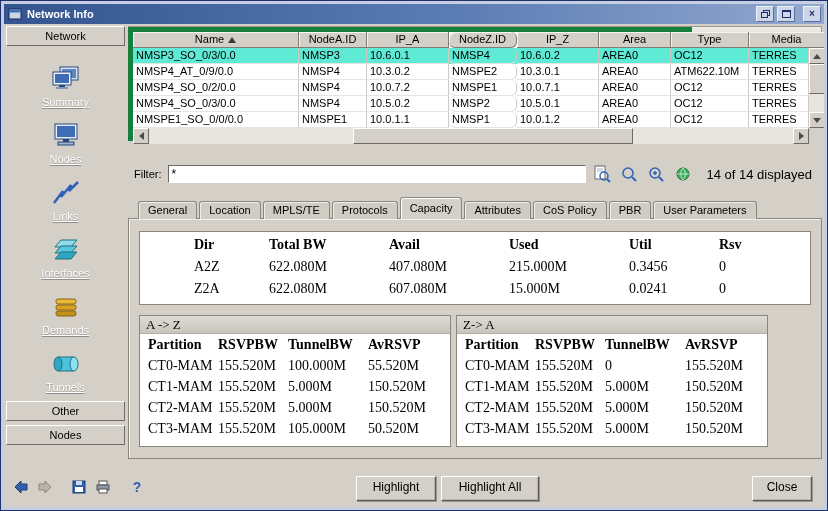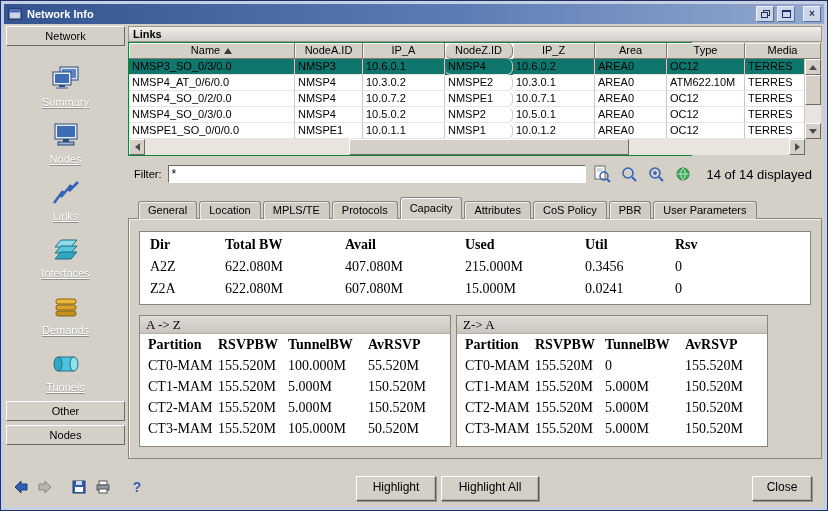--- a/index.html
+++ b/index.html
@@ -33,32 +33,32 @@
   .nav-item{height:57px;text-align:center;cursor:default;}
   .nav-ico{height:34px;display:flex;align-items:flex-end;justify-content:center;}
   .nav-label{font-size:11px;color:#ffffff;text-shadow:0 1px 1px rgba(90,90,90,.55);margin-top:2px;text-decoration:underline;}
 
   
   .main{position:absolute;left:124px;top:22px;width:694px;height:433px;}
   .links-title{position:absolute;left:0;top:0;width:694px;height:16px;box-sizing:border-box;
                background:linear-gradient(#f0efec,#d2cfc7);border:1px solid #9b978e;
                font-weight:bold;font-size:11px;line-height:14px;padding-left:4px;}
 
-  .tableblock{position:absolute;left:0;top:16px;width:564px;height:114px;box-sizing:border-box;
-              border:1px solid #15803d;background:#fff;}
+  .tableblock{position:absolute;left:0;top:1px;width:564px;height:114px;box-sizing:border-box;
+              border:5px solid #15803d;background:#fff;}
   .tbl-inner{position:relative;width:692px;height:112px;}
   .lheader{position:absolute;left:0;top:0;width:692px;height:16px;display:flex;}
   .hcell{box-sizing:border-box;background:#d4d0c8;border-right:1px solid #807c73;border-bottom:1px solid #807c73;
          box-shadow:inset 1px 1px 0 #f6f5f2;font-size:11px;line-height:15px;text-align:center;
          white-space:nowrap;overflow:hidden;cursor:default;}
   .sortasc{display:inline-block;width:0;height:0;border-left:4px solid transparent;border-right:4px solid transparent;
            border-bottom:6px solid #3a3a3a;margin-left:4px;}
   .lrows{position:absolute;left:0;top:16px;width:676px;height:80px;background:#fff;}
   .lrow{display:flex;height:16px;}
-  .lrow.selected{background:#0f766e;}
+  .lrow.selected{background:#5eead4;}
   .lcell{box-sizing:border-box;border-right:1px solid #cdcac2;border-bottom:1px solid #e6e4de;
          font-size:11px;line-height:15px;padding-left:3px;white-space:nowrap;overflow:hidden;}
   .lc1{width:166px;} .lc2{width:68px;} .lc3{width:82px;} .lc4{width:68px;border-radius:6px;}
   .lc5{width:82px;} .lc6{width:72px;} .lc7{width:78px;} .lc8{flex:1;}
 
   
   .vsb{position:absolute;right:0;top:16px;width:16px;height:80px;background:#e8e5de;}
   .hsb{position:absolute;left:0;bottom:0;width:676px;height:16px;background:#e8e5de;}
   .sbtn{position:absolute;width:16px;height:16px;box-sizing:border-box;background:#d4d0c8;
         border:1px solid;border-color:#ffffff #6e6a63 #6e6a63 #ffffff;
@@ -92,21 +92,21 @@
        box-shadow:inset 1px 1px 0 #efeeea;cursor:default;white-space:nowrap;}
   .tab.active{height:22px;line-height:20px;background:#d4d0c8;box-shadow:inset 1px 1px 0 #ffffff;}
 
   .pane{position:absolute;left:0;top:192px;width:694px;height:241px;box-sizing:border-box;background:#d4d0c8;
         border:1px solid #8a867d;box-shadow:inset 1px 1px 0 #f0efec;z-index:2;}
 
   
   .serif{font-family:"Liberation Serif","DejaVu Serif",serif;}
   .sumbox{position:absolute;left:10px;top:12px;width:672px;height:74px;box-sizing:border-box;background:#fff;
           border:1px solid #8a867d;font-size:14px;padding-top:2px;}
-  .sumrow{display:flex;height:22px;line-height:22px;padding-left:10px;}
+  .sumrow{display:flex;height:22px;line-height:22px;padding-left:10px;margin-left:44px;}
   .sumrow.head{font-weight:bold;}
   .sc1{width:75px;} .sc2{width:120px;} .sc3{width:120px;} .sc4{width:120px;} .sc5{width:90px;} .sc6{flex:1;}
 
   .ptbox{position:absolute;top:96px;width:312px;height:132px;box-sizing:border-box;background:#fff;
          border:1px solid #8a867d;font-size:14px;}
   .ptbox.az{left:10px;} .ptbox.za{left:327px;}
   .band{height:17px;background:linear-gradient(#dedcd6,#c8c5be);border-bottom:1px solid #b3b0a8;
         font-size:13px;line-height:17px;padding-left:6px;}
   .ptrow{display:flex;height:21px;line-height:21px;padding-left:8px;}
   .ptrow.head{font-weight:bold;}
@@ -247,21 +247,21 @@
             <div class="lcell lc1">NMSP3_SO_0/3/0.0</div>
             <div class="lcell lc2">NMSP3</div>
             <div class="lcell lc3">10.6.0.1</div>
             <div class="lcell lc4">NMSP4</div>
             <div class="lcell lc5">10.6.0.2</div>
             <div class="lcell lc6">AREA0</div>
             <div class="lcell lc7">OC12</div>
             <div class="lcell lc8">TERRES</div>
           </div>
           <div class="lrow">
-            <div class="lcell lc1">NMSP4_AT_0/6/0.0</div>
+            <div class="lcell lc1">NMSP4_AT_0/9/0.0</div>
             <div class="lcell lc2">NMSP4</div>
             <div class="lcell lc3">10.3.0.2</div>
             <div class="lcell lc4">NMSPE2</div>
             <div class="lcell lc5">10.3.0.1</div>
             <div class="lcell lc6">AREA0</div>
             <div class="lcell lc7">ATM622.10M</div>
             <div class="lcell lc8">TERRES</div>
           </div>
           <div class="lrow">
             <div class="lcell lc1">NMSP4_SO_0/2/0.0</div>

